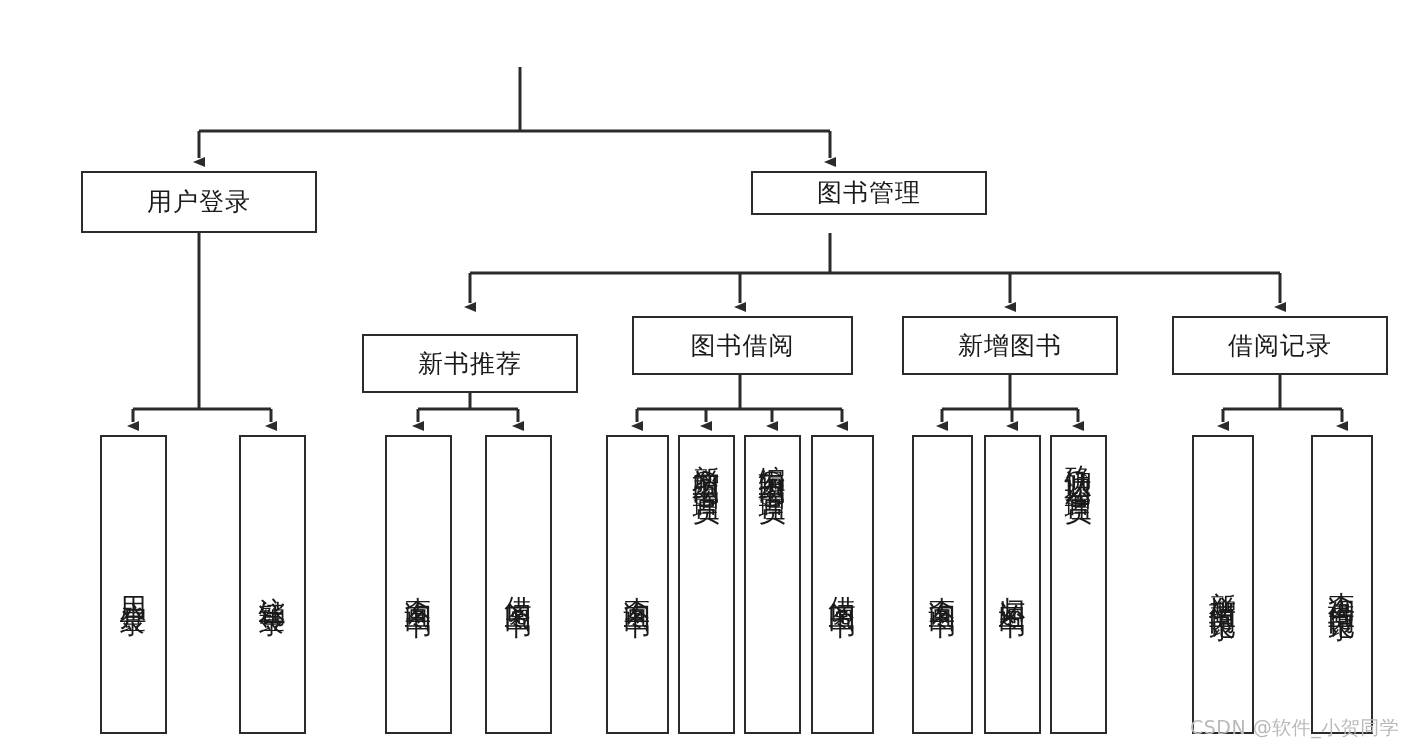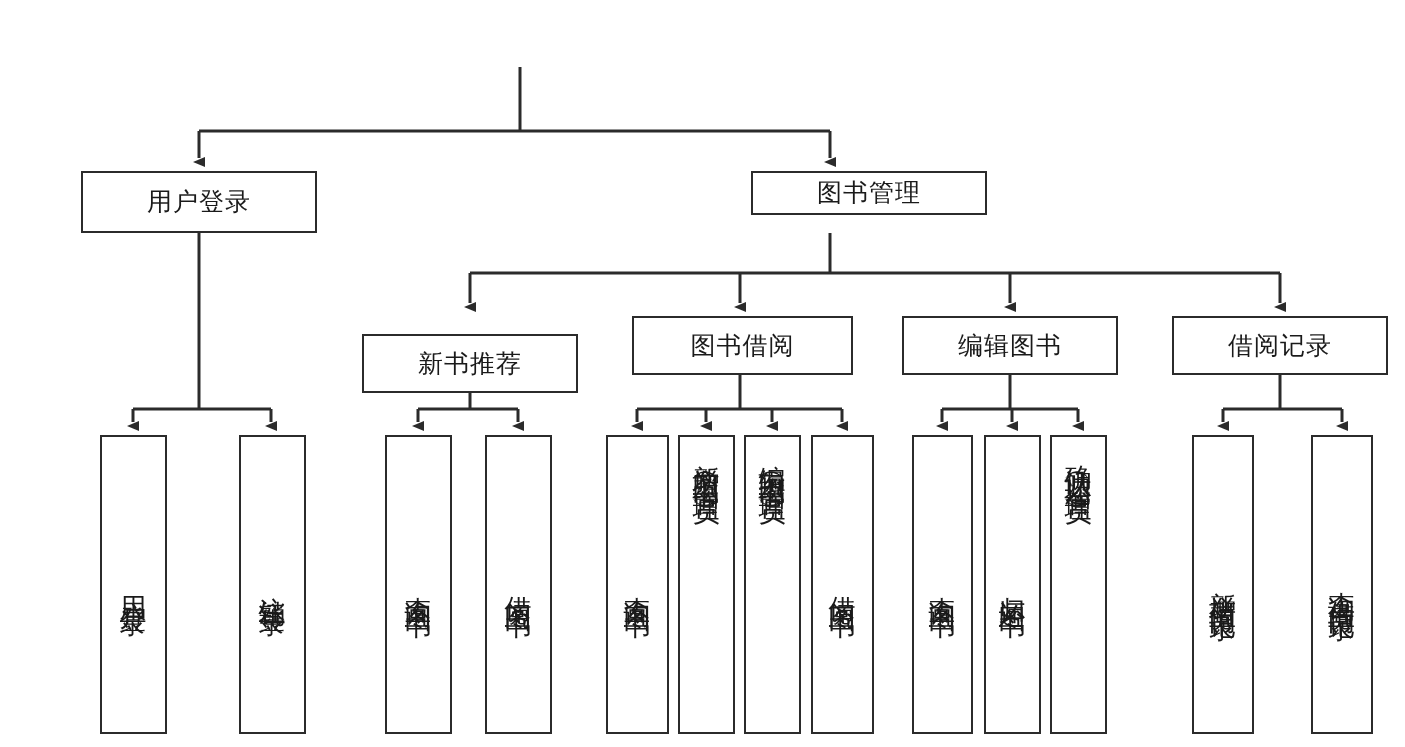--- a/index.html
+++ b/index.html
@@ -139,21 +139,21 @@
     <span class="label">图书管理</span>
   </div>
 
   <div class="node horiz" style="left:362px; top:316px; width:216px; height:59px;margin-top:18px;">
     <span class="label">新书推荐</span>
   </div>
   <div class="node horiz" style="left:632px; top:316px; width:221px; height:59px;">
     <span class="label">图书借阅</span>
   </div>
   <div class="node horiz" style="left:902px; top:316px; width:216px; height:59px;">
-    <span class="label">编辑图书</span>
+    <span class="label">新增图书</span>
   </div>
   <div class="node horiz" style="left:1172px; top:316px; width:216px; height:59px;">
     <span class="label">借阅记录</span>
   </div>
 
   <div class="node vert centered" style="left:100px; top:435px; width:67px; height:299px;">
     <span class="label">用户登录</span>
   </div>
   <div class="node vert centered" style="left:239px; top:435px; width:67px; height:299px;">
     <span class="label">注销登录</span>
@@ -189,14 +189,15 @@
     <span class="label">确认归还（管理员）</span>
   </div>
 
   <div class="node vert centered" style="left:1192px; top:435px; width:62px; height:299px;">
     <span class="label">新增借阅记录</span>
   </div>
   <div class="node vert centered" style="left:1311px; top:435px; width:62px; height:299px;">
     <span class="label">查询借阅记录</span>
   </div>
 
+  <div class="watermark" style="left:1190px; top:715px;">CSDN @软件_小贺同学</div>
 
 </div>
 
 </body></html>

